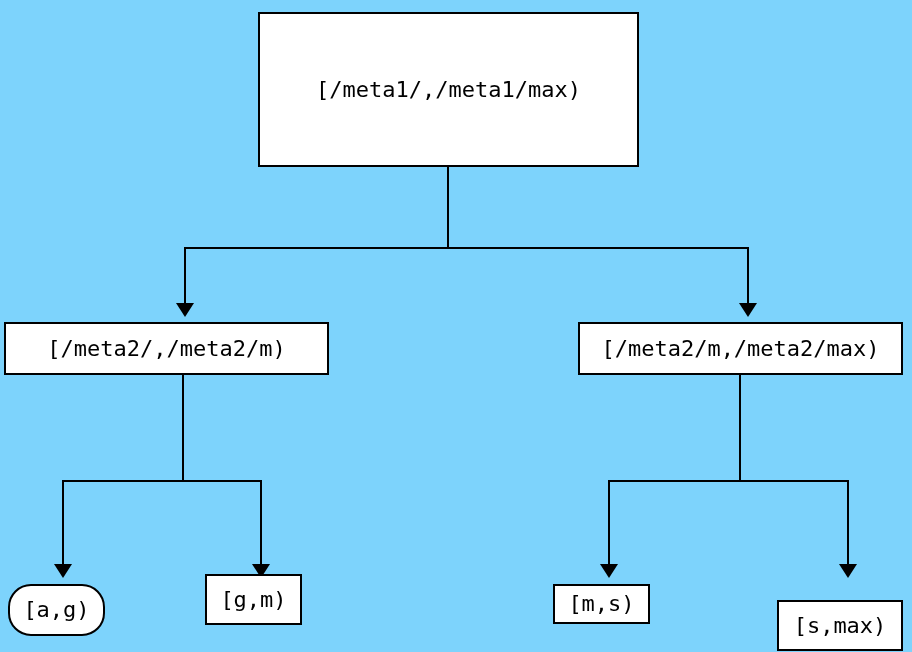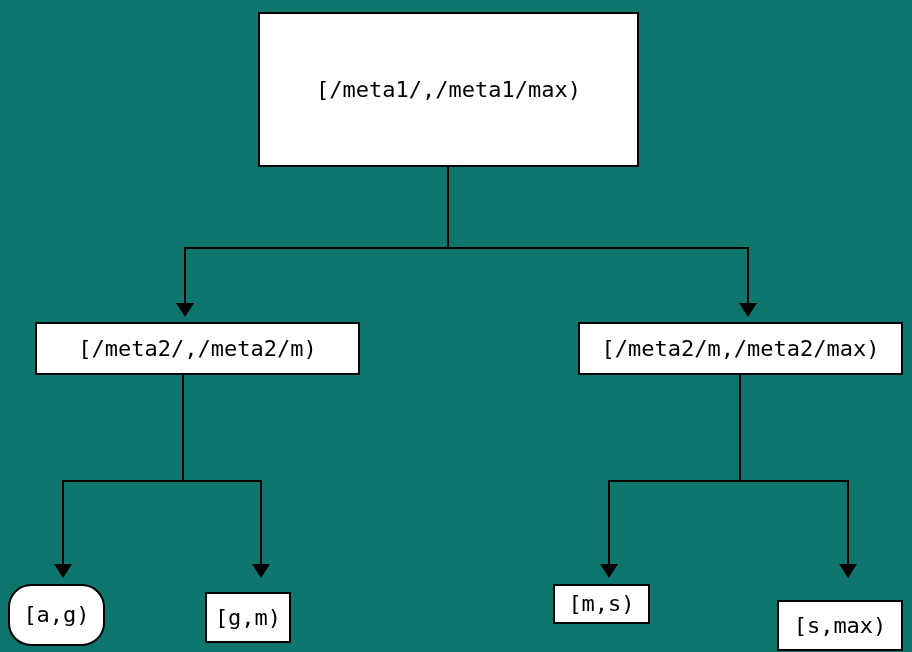--- a/index.html
+++ b/index.html
@@ -8,21 +8,21 @@
     padding: 0;
     background: #ffffff;
   }
   body {
     font-family: "DejaVu Sans Mono", "Liberation Mono", monospace;
   }
   #canvas {
     position: relative;
     width: 912px;
     height: 652px;
-    background: #0f766e;
+    background: #7dd3fc;
     overflow: hidden;
   }
   .node {
     position: absolute;
     box-sizing: border-box;
     background: #ffffff;
     border: 2px solid #000000;
     display: flex;
     align-items: center;
     justify-content: center;
@@ -69,21 +69,21 @@
 
   <div class="edge-v" style="left:447px; top:167px; height:82px;"></div>
   <div class="edge-h" style="left:184px; top:247px; width:565px;"></div>
 
   <div class="edge-v" style="left:184px; top:247px; height:57px;"></div>
   <div class="arrow-head" style="left:176px; top:303px;"></div>
 
   <div class="edge-v" style="left:747px; top:247px; height:57px;"></div>
   <div class="arrow-head" style="left:739px; top:303px;"></div>
 
-  <div class="node mid-node" style="left:35px; top:322px; width:325px; height:53px;">
+  <div class="node mid-node" style="left:4px; top:322px; width:325px; height:53px;">
     <span class="node-label">[/meta2/,/meta2/m)</span>
   </div>
 
   <div class="node mid-node" style="left:578px; top:322px; width:325px; height:53px;">
     <span class="node-label">[/meta2/m,/meta2/max)</span>
   </div>
 
   <div class="edge-v" style="left:182px; top:375px; height:107px;"></div>
   <div class="edge-h" style="left:62px; top:480px; width:200px;"></div>
 
@@ -95,25 +95,25 @@
 
   <div class="edge-v" style="left:739px; top:375px; height:107px;"></div>
   <div class="edge-h" style="left:608px; top:480px; width:241px;"></div>
 
   <div class="edge-v" style="left:608px; top:480px; height:86px;"></div>
   <div class="arrow-head" style="left:600px; top:564px;"></div>
 
   <div class="edge-v" style="left:847px; top:480px; height:86px;"></div>
   <div class="arrow-head" style="left:839px; top:564px;"></div>
 
-  <div class="node leaf-node" style="left:8px; top:584px; width:97px; height:62px;border-radius:23px;">
+  <div class="node leaf-node" style="left:8px; top:584px; width:97px; height:52px;border-radius:23px;">
     <span class="node-label">[a,g)</span>
   </div>
 
-  <div class="node leaf-node" style="left:205px; top:592px; width:86px; height:51px;text-align:right;">
+  <div class="node leaf-node" style="left:205px; top:574px; width:97px; height:51px;text-align:right;">
     <span class="node-label">[g,m)</span>
   </div>
 
   <div class="node leaf-node" style="left:553px; top:584px; width:97px; height:40px;">
     <span class="node-label">[m,s)</span>
   </div>
 
   <div class="node leaf-node" style="left:777px; top:584px; width:126px; height:51px;margin-top:16px;">
     <span class="node-label">[s,max)</span>
   </div>

